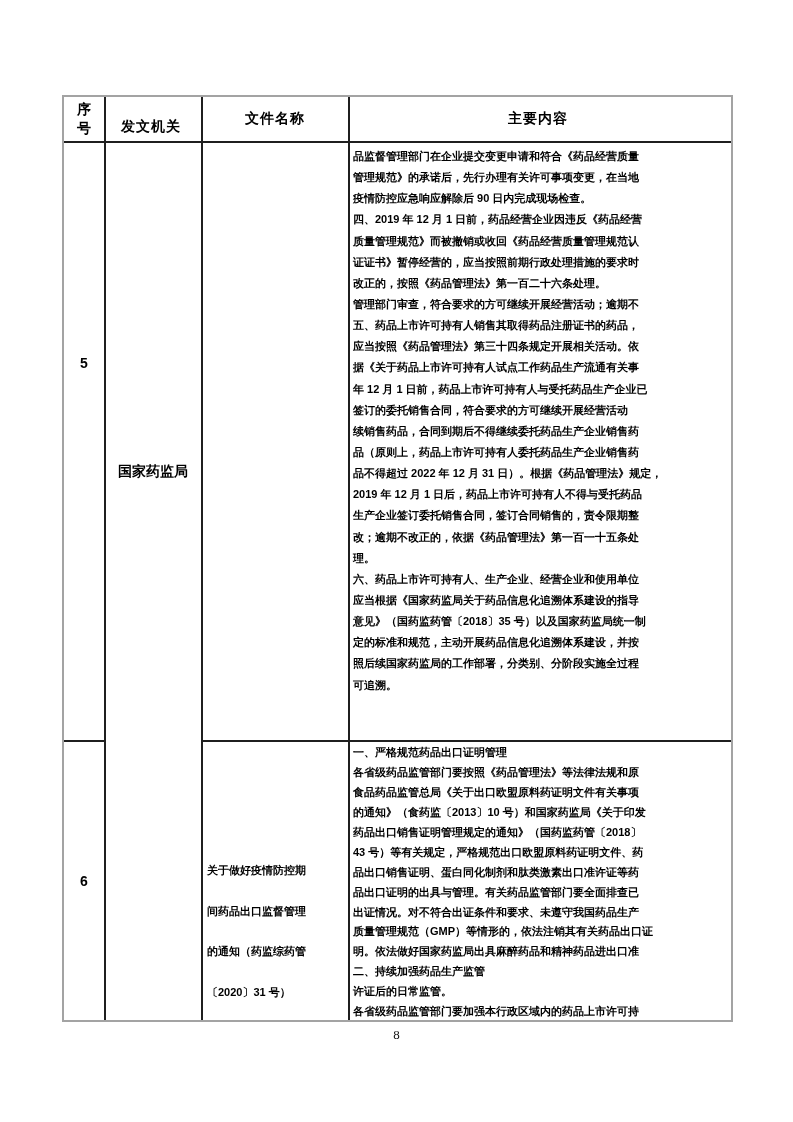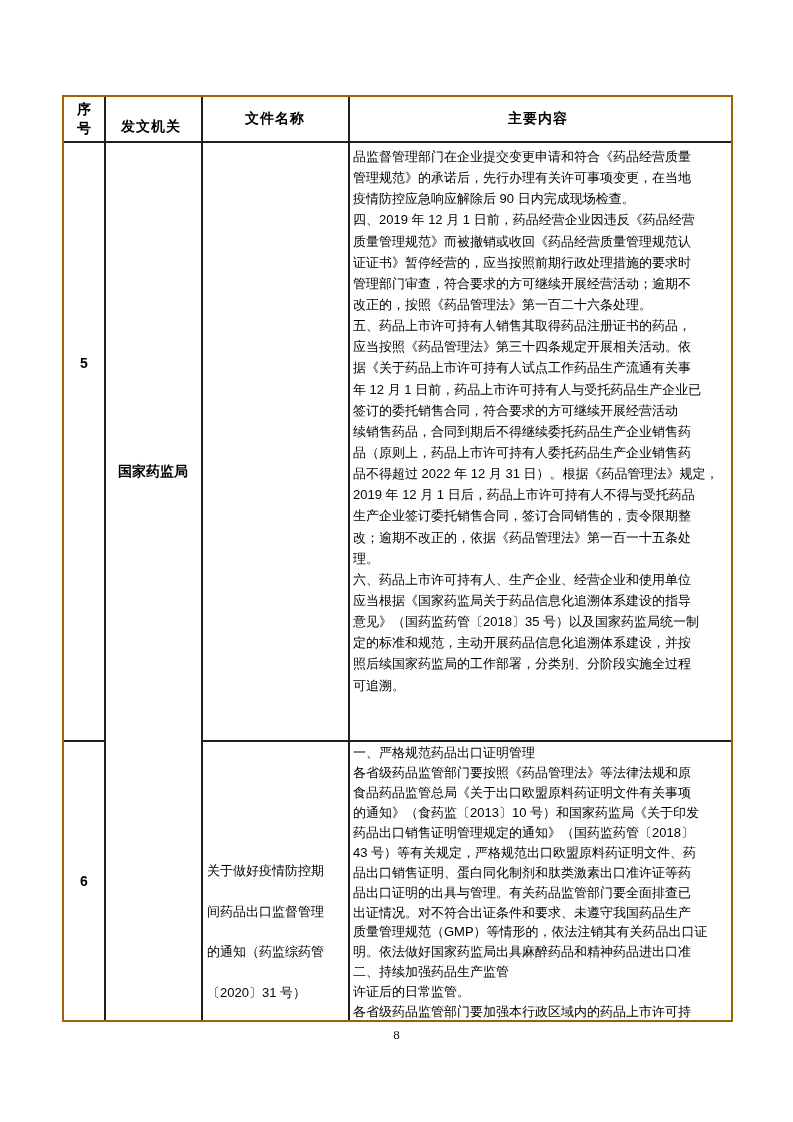--- a/index.html
+++ b/index.html
@@ -2,30 +2,30 @@
 <html><head>
 <meta charset="utf-8">
 <style>
   html,body { margin:0; padding:0; background:#ffffff; }
   .page {
     position:relative; width:793px; height:1122px; background:#ffffff;
     font-family:"Liberation Sans", sans-serif; color:#000; overflow:hidden;
   }
   .tbl {
     position:absolute; left:62px; top:95px; width:671px; height:927px;
-    border:2px solid #a16207; box-sizing:border-box;
+    border:2px solid #a3a3a3; box-sizing:border-box;
   }
   .vline { position:absolute; top:0; bottom:0; width:1.5px; background:#1f1f1f; }
   .hline { position:absolute; height:1.5px; background:#1f1f1f; }
   .cell  { position:absolute; box-sizing:border-box; }
   .hdr   { display:flex; align-items:center; justify-content:center;
            font-size:14px; font-weight:700; letter-spacing:1px; }
   .hdr-seq-txt { display:inline-block; width:17px; word-break:break-all;
            line-height:19px; text-align:center; letter-spacing:0; }
-  .body-txt { font-size:13px; font-weight:400; }
+  .body-txt { font-size:11px; font-weight:700; }
   .ln    { white-space:pre; }
   .content5 .ln { height:21.15px; line-height:21.15px; }
   .content6 .ln { height:19.95px; line-height:19.95px; }
   .file6 .ln    { height:21.6px;  line-height:21.6px;margin-top:19px; }
   .seq-val, .agency-val { font-size:14px; font-weight:700; text-align:center;
            line-height:21px; }
   .page-num { position:absolute; left:0; right:0; top:1027px; text-align:center;
            font-family:"Liberation Serif", serif; font-size:13px; color:#111; }
 </style>
 </head>
@@ -58,22 +58,22 @@
 
     <div class="cell seq-val" style="left:0; top:256px; width:40px">5</div>
     <div class="cell agency-val" style="left:41px; top:364px; width:96px">国家药监局</div>
     <div class="cell body-txt content5" style="left:289px; top:49px; width:380px">
         <div class="ln">品监督管理部门在企业提交变更申请和符合《药品经营质量</div>
         <div class="ln">管理规范》的承诺后，先行办理有关许可事项变更，在当地</div>
         <div class="ln">疫情防控应急响应解除后 90 日内完成现场检查。</div>
         <div class="ln">四、2019 年 12 月 1 日前，药品经营企业因违反《药品经营</div>
         <div class="ln">质量管理规范》而被撤销或收回《药品经营质量管理规范认</div>
         <div class="ln">证证书》暂停经营的，应当按照前期行政处理措施的要求时</div>
+        <div class="ln">改正的，按照《药品管理法》第一百二十六条处理。</div>
         <div class="ln">管理部门审查，符合要求的方可继续开展经营活动；逾期不</div>
-        <div class="ln">改正的，按照《药品管理法》第一百二十六条处理。</div>
         <div class="ln">五、药品上市许可持有人销售其取得药品注册证书的药品，</div>
         <div class="ln">应当按照《药品管理法》第三十四条规定开展相关活动。依</div>
         <div class="ln">据《关于药品上市许可持有人试点工作药品生产流通有关事</div>
         <div class="ln">年 12 月 1 日前，药品上市许可持有人与受托药品生产企业已</div>
         <div class="ln">签订的委托销售合同，符合要求的方可继续开展经营活动</div>
         <div class="ln">续销售药品，合同到期后不得继续委托药品生产企业销售药</div>
         <div class="ln">品（原则上，药品上市许可持有人委托药品生产企业销售药</div>
         <div class="ln">品不得超过 2022 年 12 月 31 日）。根据《药品管理法》规定，</div>
         <div class="ln">2019 年 12 月 1 日后，药品上市许可持有人不得与受托药品</div>
         <div class="ln">生产企业签订委托销售合同，签订合同销售的，责令限期整</div>

